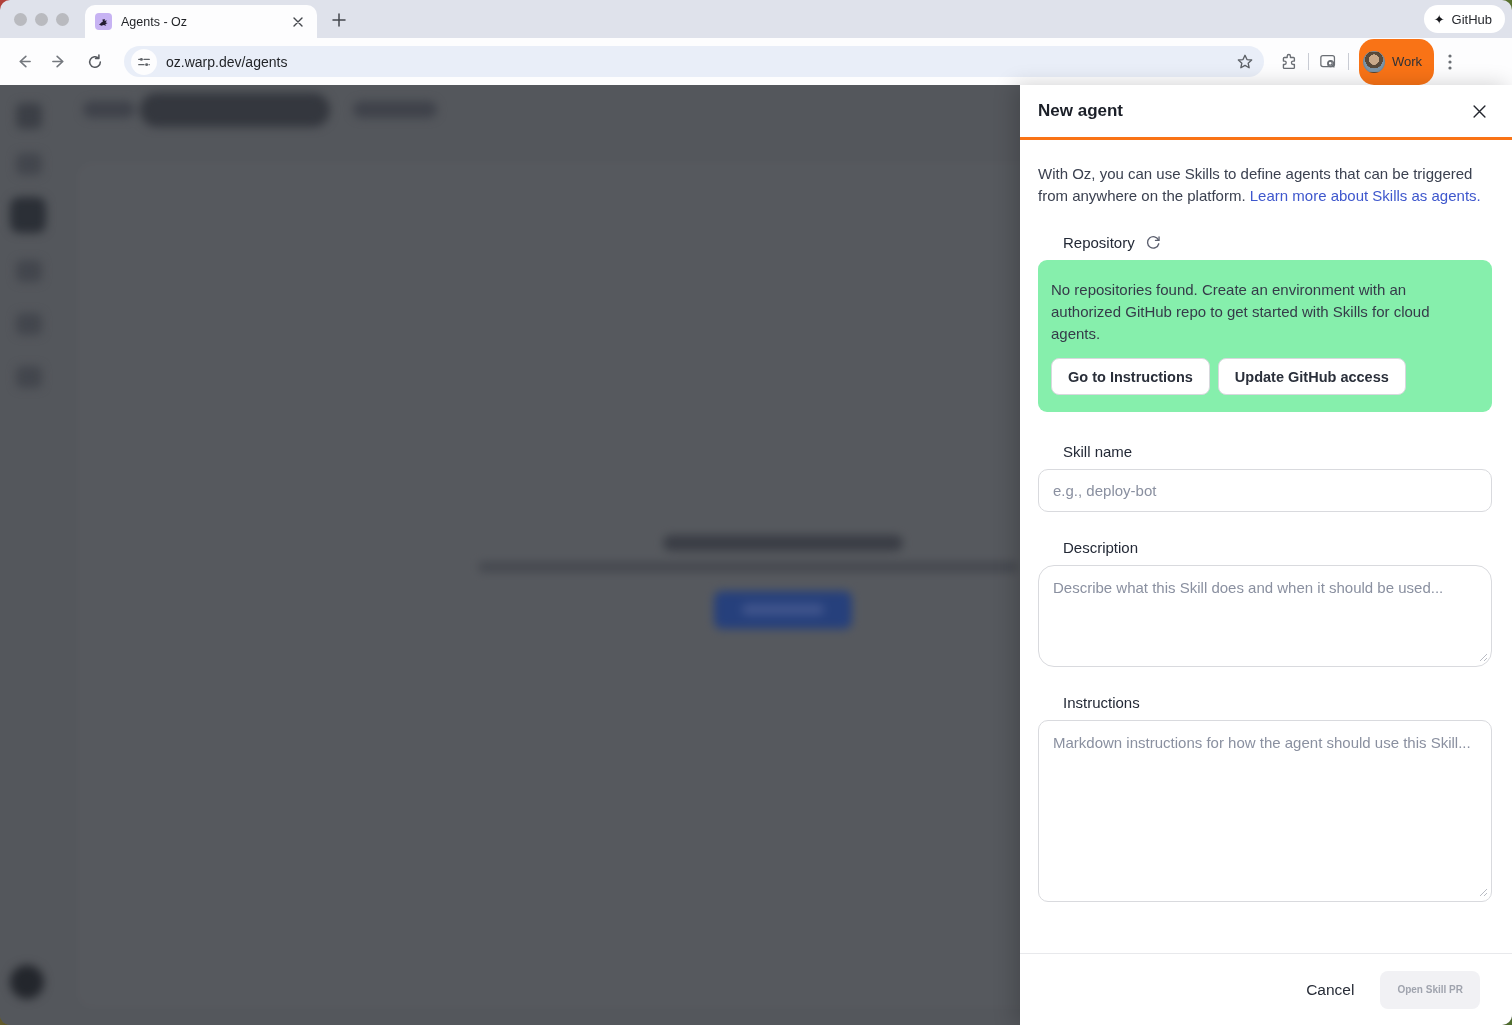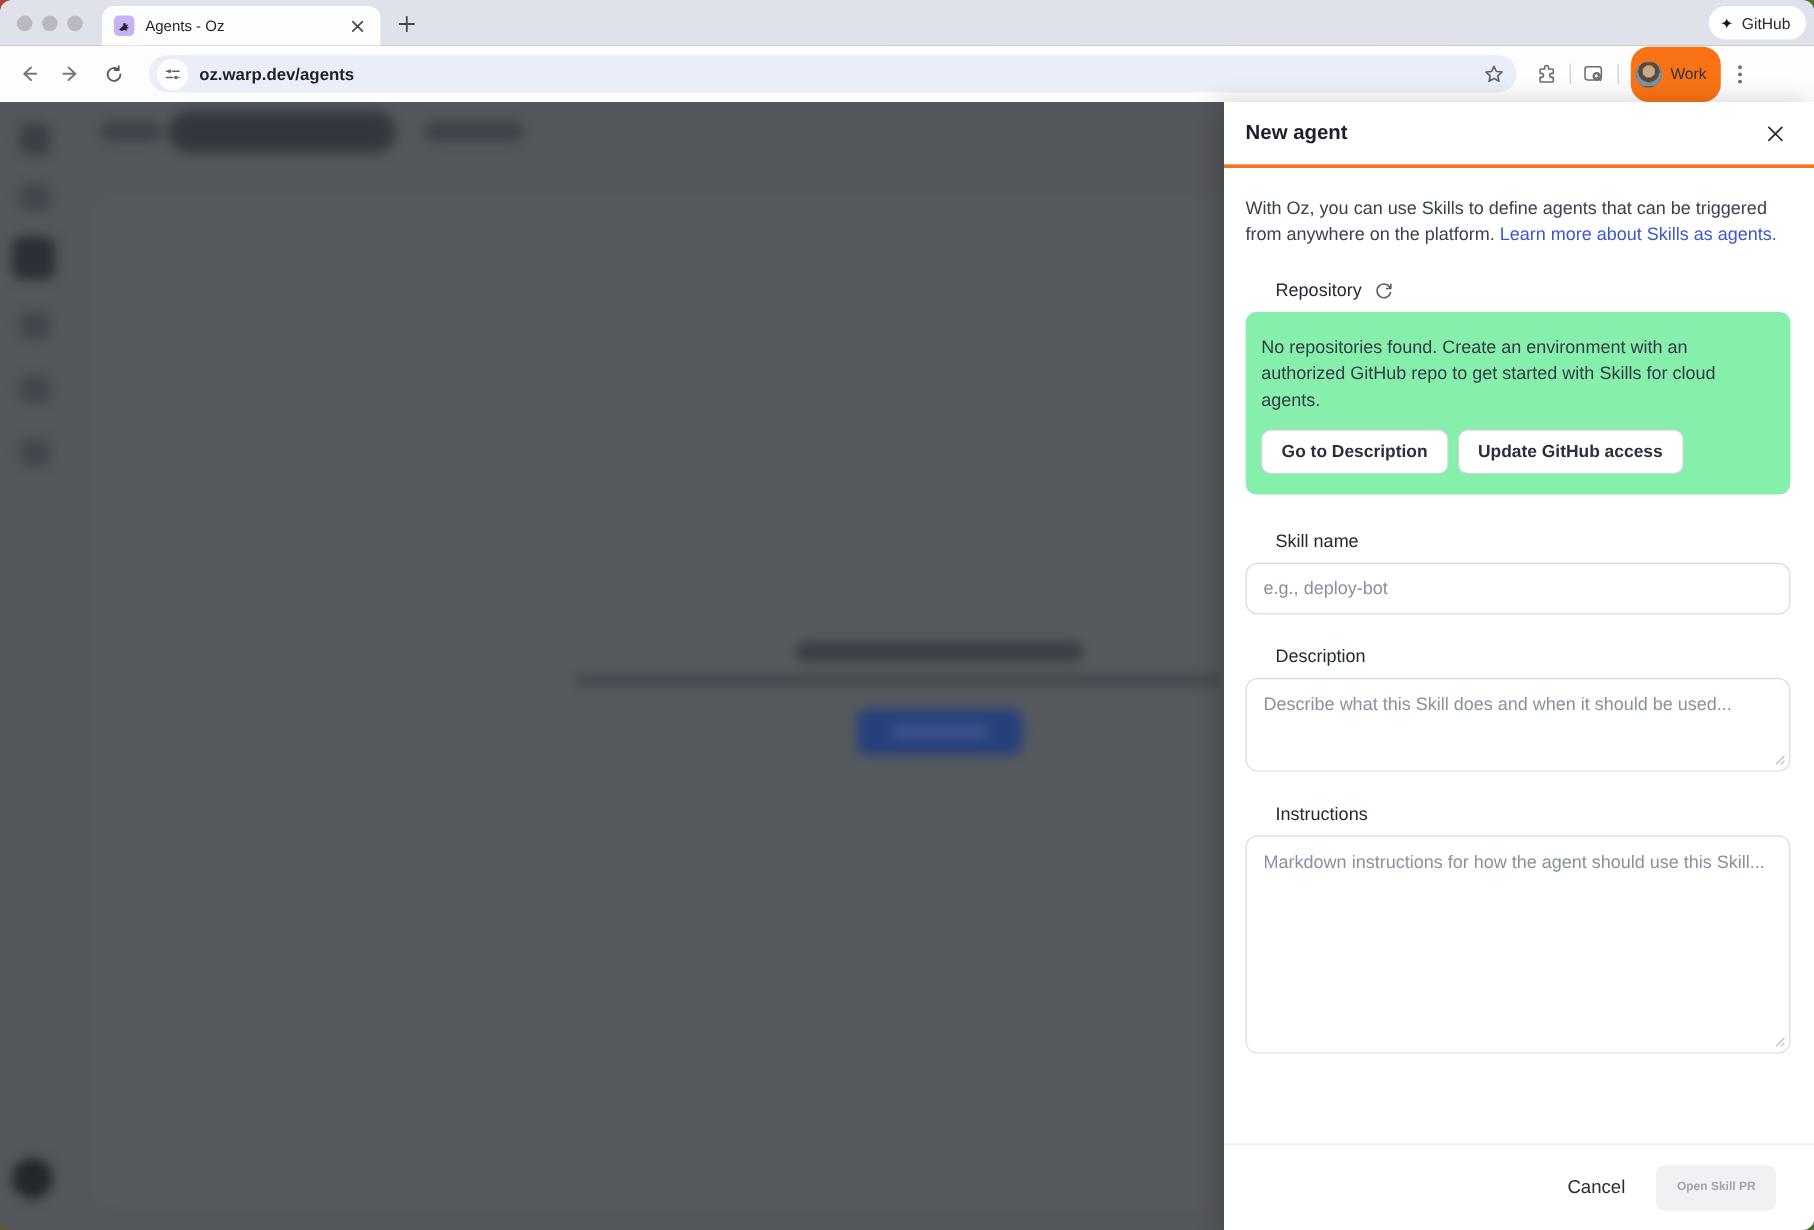--- a/index.html
+++ b/index.html
@@ -41,21 +41,21 @@
   }
   .gemini-spark { font-size:13px; color:#17181c; }
   
   .toolbar {
     height:47px; flex:0 0 47px; background:#fdfdfe;
     display:flex; align-items:center; padding:0 8px;
   }
   .nav-ic { width:30px; height:30px; display:flex; align-items:center; justify-content:center; border-radius:50%; }
   .omnibox {
     height:31px; background:#e9eef8; border-radius:16px;
-    display:flex; align-items:center; flex:0 0 1140px; margin-left:14px; padding:0 10px 0 7px;font-weight:bold;
+    display:flex; align-items:center; flex:0 0 1140px; margin-left:14px; padding:0 10px 0 7px;
   }
   .siteinfo { width:26px; height:26px; border-radius:50%; background:#fdfdfe; display:flex; align-items:center; justify-content:center; margin-right:9px; }
   .url-text { font-size:14px; color:#1f2125; flex:1; }
   .toolbar-right { display:flex; align-items:center; margin-left:16px; gap:10px; }
   .vdiv { width:1px; height:17px; background:#c9ccd4; }
   .profile-pill {
     height:46px; background:#f97316; border-radius:15px;
     display:flex; align-items:center; padding:0 12px 0 4px; gap:7px;
   }
   .avatar {
@@ -118,21 +118,21 @@
     font-family:"Liberation Sans", sans-serif; outline:none;
   }
   .text-input::placeholder { color:#8a90a0; }
   .ta-wrap { position:relative; }
   .text-area {
     width:100%; border:1px solid #d9dade; border-radius:10px;
     padding:11px 14px; font-size:15px; line-height:22px; color:#232936; background:#fff;
     font-family:"Liberation Sans", sans-serif; outline:none; resize:none; display:block;
   }
   .text-area::placeholder { color:#8a90a0; }
-  .ta-desc { height:78px; }
+  .ta-desc { height:102px;border-radius:16px; }
   .ta-instr { height:182px; }
   .resize-grip { position:absolute; right:4px; bottom:5px; color:#b9bcc4; pointer-events:none; }
   .panel-footer {
     flex:0 0 72px; border-top:1px solid #e8e9ec;
     display:flex; align-items:center; justify-content:flex-end; gap:26px; padding:0 32px 0 20px;
   }
   .cancel-btn {
     background:none; border:none; font-size:15.5px; font-weight:500; color:#272c37;
     font-family:"Liberation Sans", sans-serif; cursor:pointer;
   }
@@ -288,21 +288,21 @@
             <svg width="16" height="16" viewBox="0 0 18 18" fill="none" stroke="currentColor" stroke-width="1.5" stroke-linecap="round" stroke-linejoin="round">
               <path d="M15.2 7 a6.4 6.4 0 1 0 .3 4"></path>
               <path d="M15.8 3.2 V7.2 H11.8"></path>
             </svg>
           </span>
         </div>
 
         <div class="repo-box">
           <div class="repo-msg">No repositories found. Create an environment with an authorized GitHub repo to get started with Skills for cloud agents.</div>
           <div class="repo-actions">
-            <button class="repo-btn">Go to Description</button>
+            <button class="repo-btn">Go to Instructions</button>
             <button class="repo-btn">Update GitHub access</button>
           </div>
         </div>
 
         <div class="field-label-row" style="margin-top:31px;">
           <span class="field-label">Skill name</span>
         </div>
         <input class="text-input" type="text" placeholder="e.g., deploy-bot" style="">
 
         <div class="field-label-row" style="margin-top:27px;">

